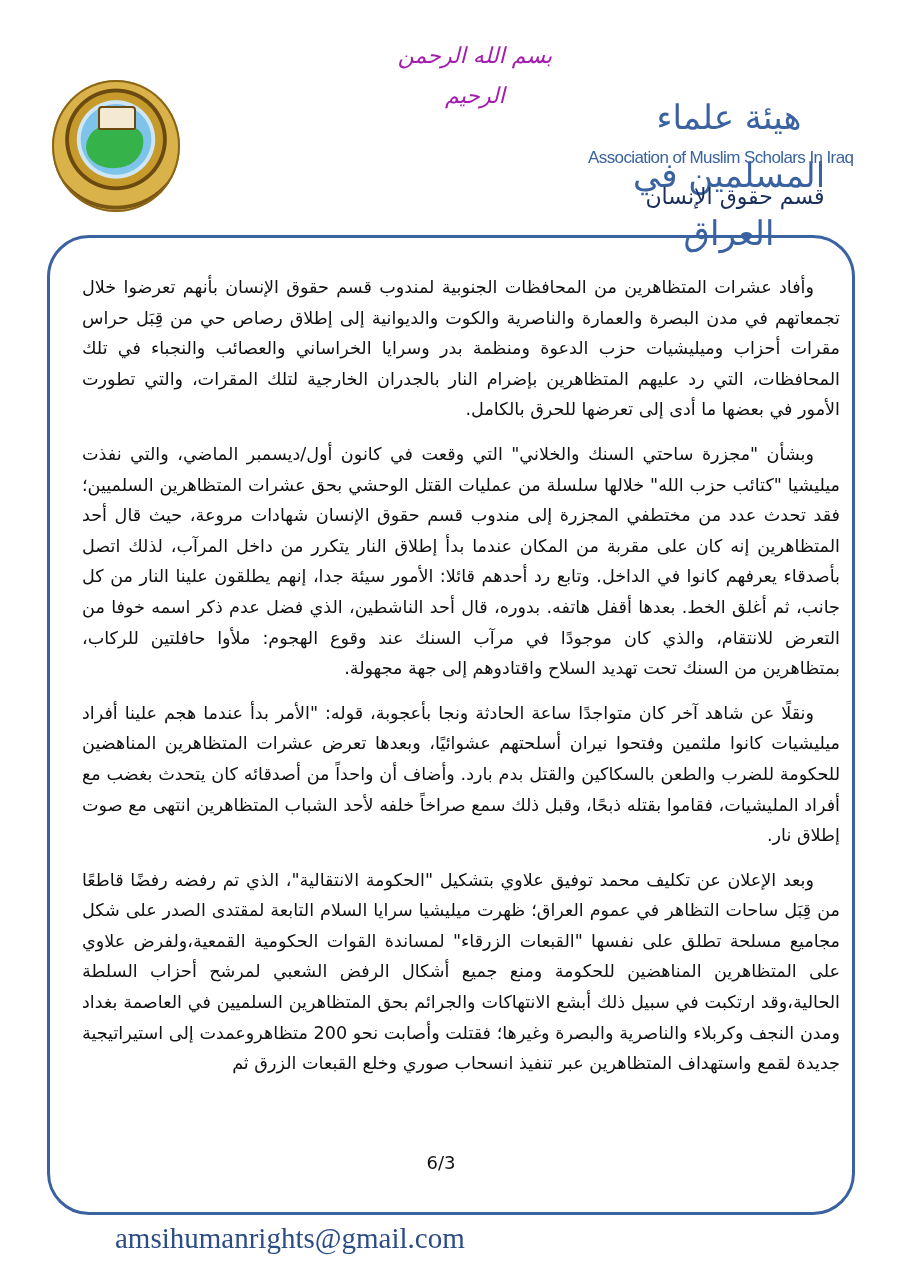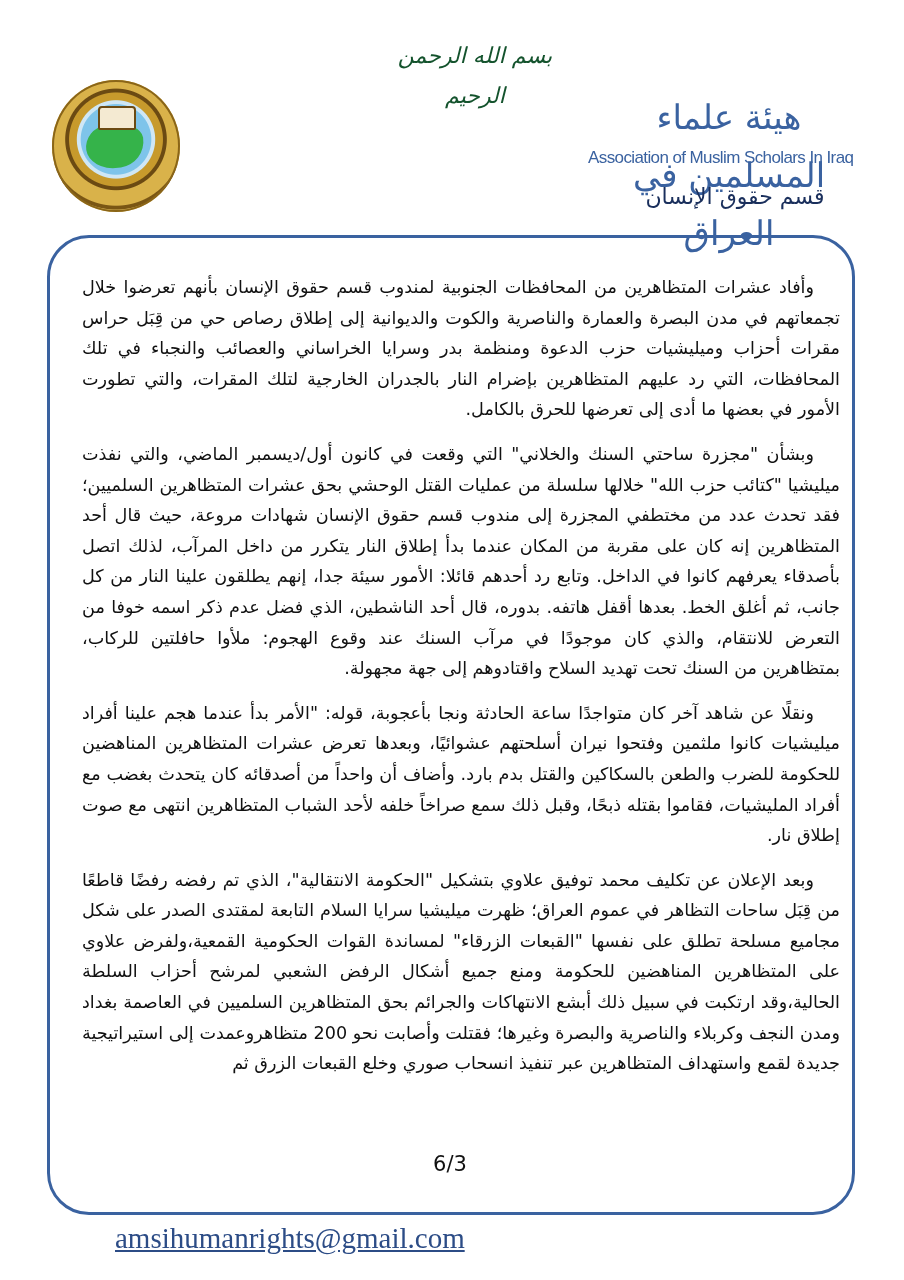--- a/index.html
+++ b/index.html
@@ -3,21 +3,21 @@
 <meta charset="utf-8">
 <style>
   html, body { margin: 0; padding: 0; background: #ffffff; }
   body {
     width: 904px; height: 1280px; position: relative; overflow: hidden;
     font-family: "DejaVu Sans", "Liberation Sans", sans-serif;
     color: #111;
   }
   .basmala {
     position: absolute; left: 390px; top: 36px; width: 170px; height: 40px;
-    text-align: center; color: #14532d;
+    text-align: center; color: #a21caf;
     font-family: "DejaVu Serif", serif; font-size: 22px; font-style: italic;
     line-height: 40px; letter-spacing: -1px;
   }
   .emblem {
     position: absolute; left: 52px; top: 80px; width: 128px; height: 132px;
     border-radius: 50%;
     background: radial-gradient(circle at 50% 45%, #7ec4ea 0 36%, #cfe7f5 37% 40%, #c79a2c 41% 48%, #6b4a12 49% 52%, #d9b24a 53% 68%, #7a5614 69% 72%, #e3c063 73% 100%);
     box-shadow: inset 0 0 0 2px #8a6518;
   }
   .emblem .map {
@@ -50,26 +50,26 @@
     border: 3px solid #3a62a0; border-radius: 42px; box-sizing: border-box;
   }
   .content {
     position: absolute; left: 70px; top: 272px; width: 770px;
     direction: rtl; text-align: justify;
     font-family: "DejaVu Sans", sans-serif; font-size: 17.6px; line-height: 30.6px;
     color: #111;
   }
   .content p { margin: 0 0 14px 12px; text-indent: 26px; text-align-last: right; }
   .page-num {
-    position: absolute; left: 400px; top: 1152px; width: 100px;
-    text-align: center; font-family: "DejaVu Sans", sans-serif; font-size: 21px; color: #111;
+    position: absolute; left: 391px; top: 1152px; width: 100px;
+    text-align: center; font-family: "DejaVu Sans", sans-serif; font-size: 18px; color: #111;
   }
   .email {
     position: absolute; left: 115px; top: 1222px;
-    font-family: "Liberation Serif", serif; font-size: 29px; color: #2c4c86; text-decoration: underline;
+    font-family: "Liberation Serif", serif; font-size: 29px; color: #2c4c86;
   }
 </style>
 </head>
 <body>
 
 <div class="basmala">بسم الله الرحمن الرحيم</div>
 
 <div class="emblem">
   <div class="map"></div>
   <div class="book"></div>

